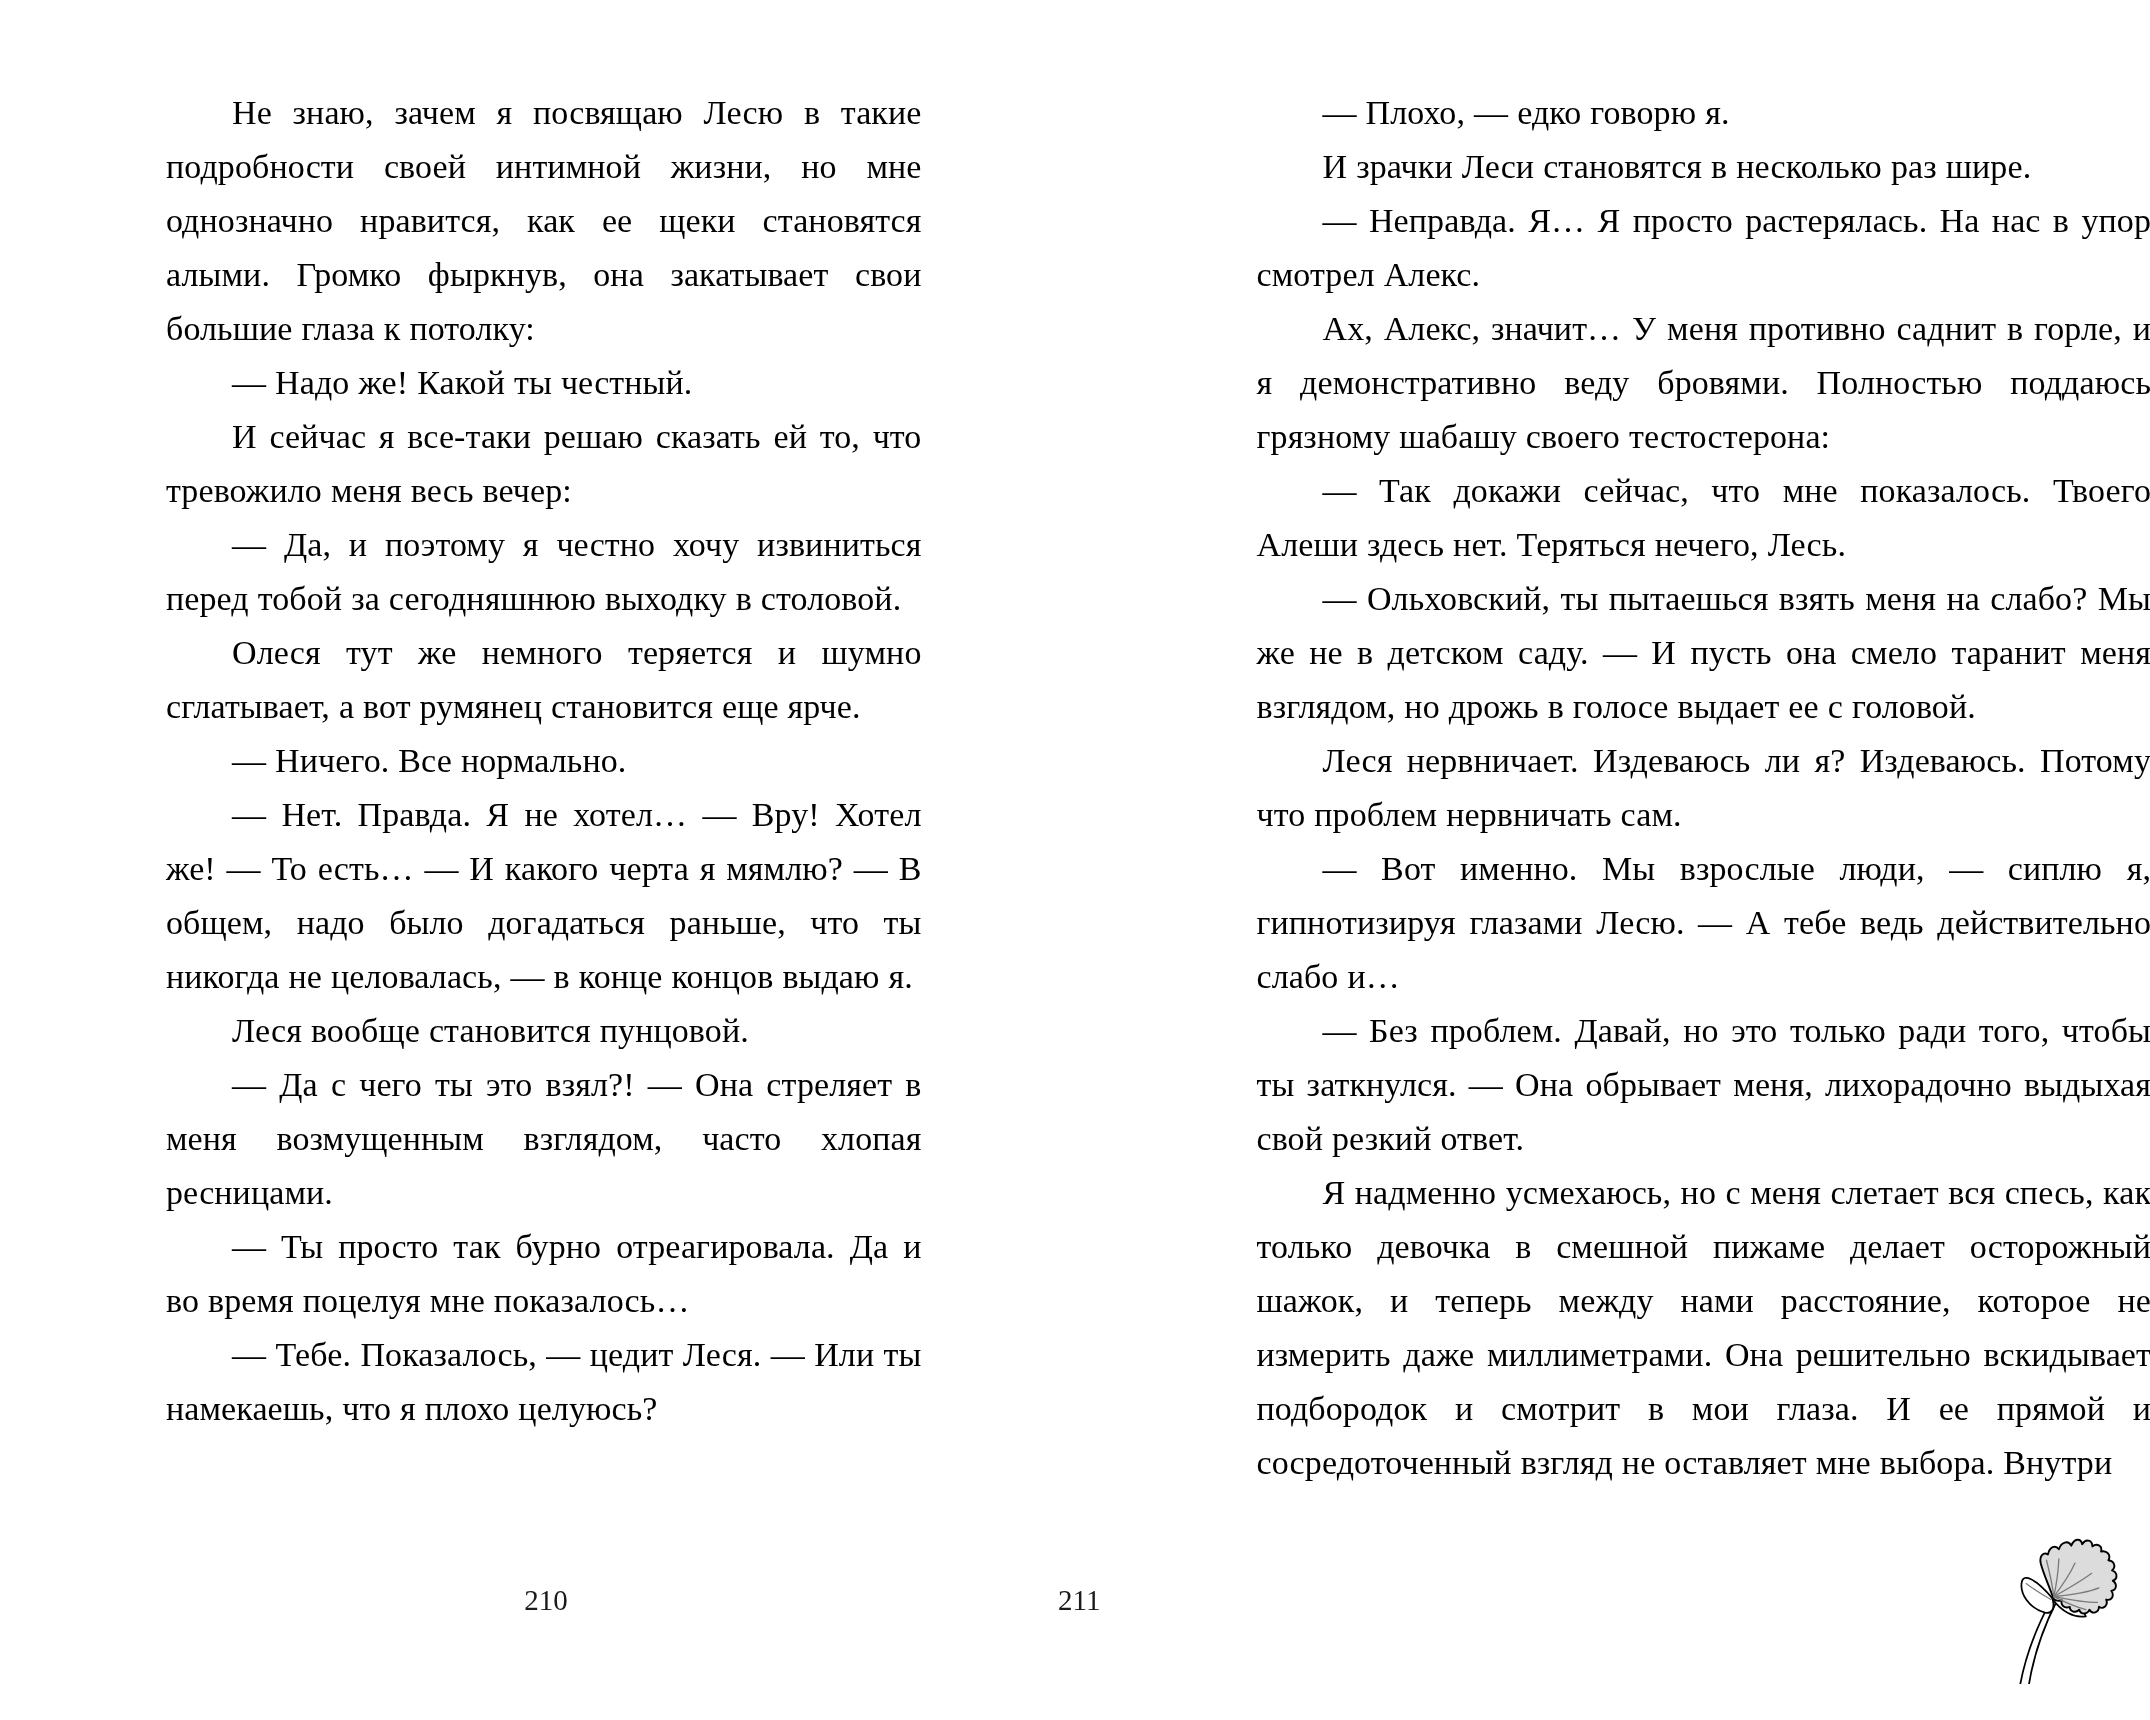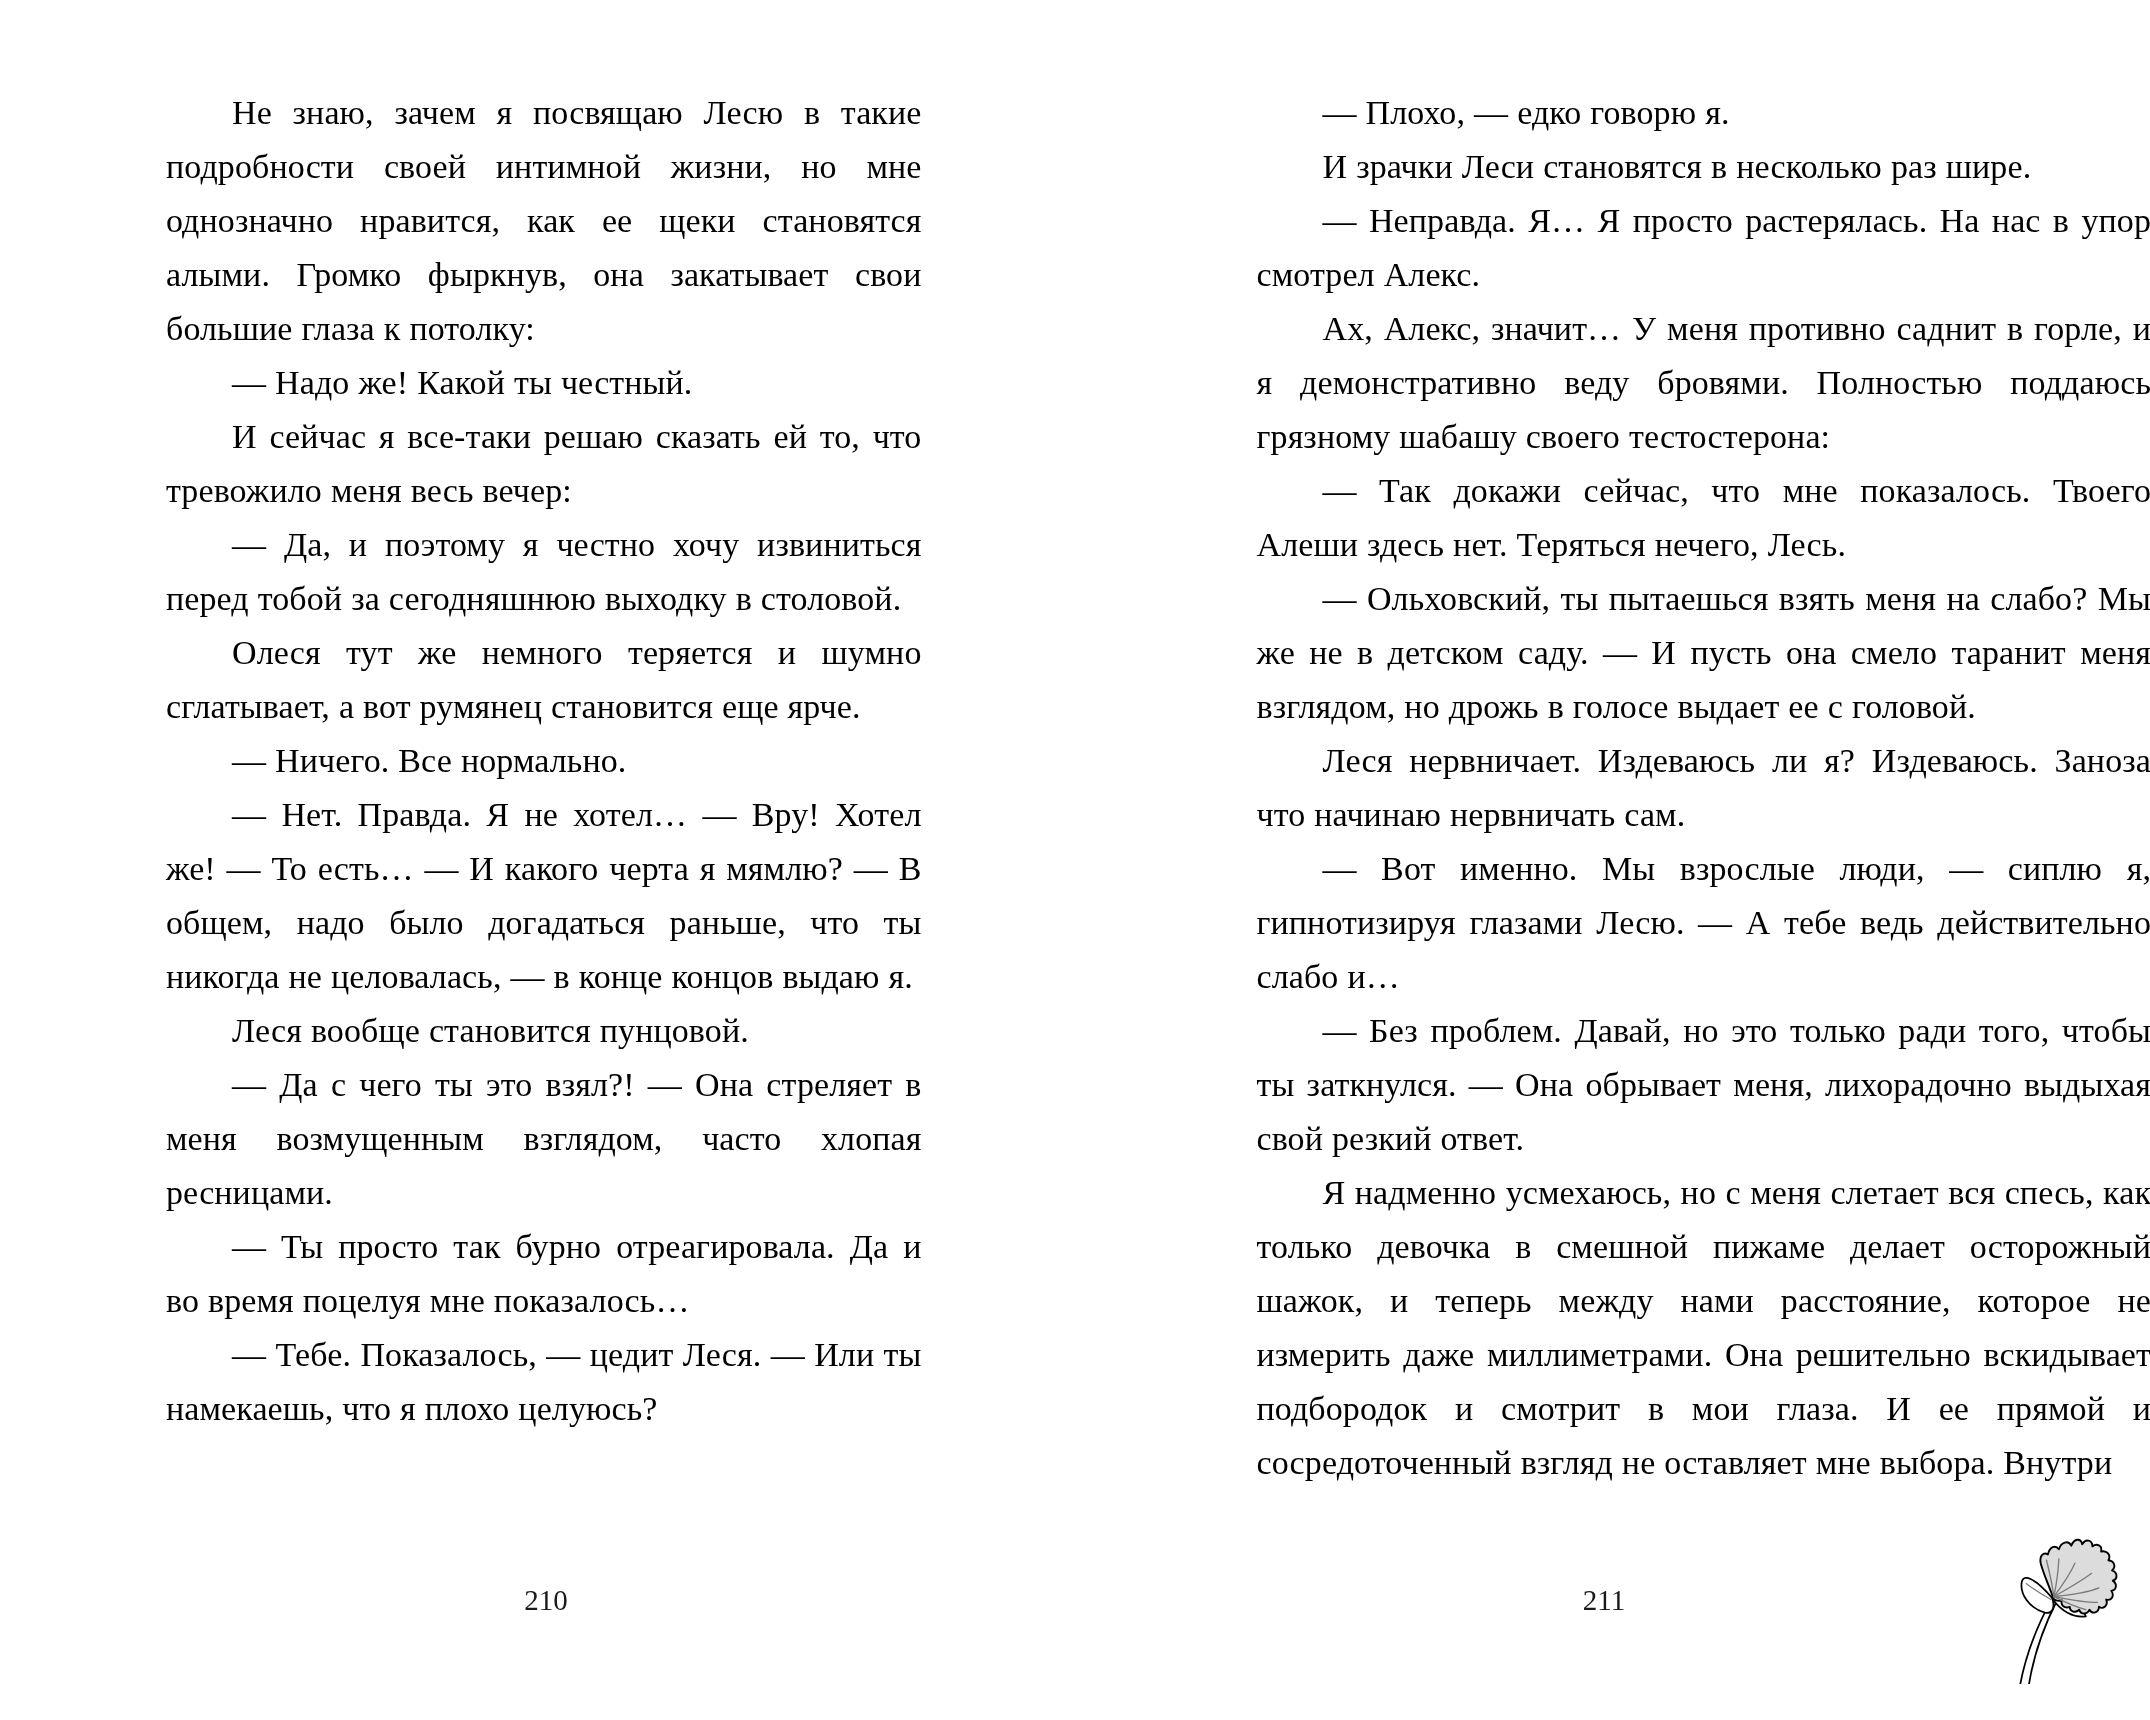--- a/index.html
+++ b/index.html
@@ -77,21 +77,21 @@
     left: 0;
     top: 1586px;
     width: 1092px;
     text-align: center;
   }
 
   .page-number.right-folio {
     left: 1058px;
     top: 1586px;
     width: 1092px;
-    text-align: center;
+    text-align: left;
   }
 
   .ornament {
     position: absolute;
     left: 2007px;
     top: 1502px;
     width: 146px;
     height: 182px;
     pointer-events: none;
   }
@@ -125,21 +125,21 @@
 
     <div class="col-gap"></div>
 
     <div class="text-column right">
       <p class="para">— Плохо, — едко говорю я.</p>
       <p class="para">И зрачки Леси становятся в несколько раз шире.</p>
       <p class="para">— Неправда. Я… Я просто растерялась. На нас в упор смотрел Алекс.</p>
       <p class="para">Ах, Алекс, значит… У меня противно саднит в горле, и я демонстративно веду бровями. Полностью поддаюсь грязному шабашу своего тестостерона:</p>
       <p class="para">— Так докажи сейчас, что мне показалось. Твоего Алеши здесь нет. Теряться нечего, Лесь.</p>
       <p class="para">— Ольховский, ты пытаешься взять меня на слабо? Мы же не в детском саду. — И пусть она смело таранит меня взглядом, но дрожь в голосе выдает ее с головой.</p>
-      <p class="para">Леся нервничает. Издеваюсь ли я? Издеваюсь. Заноза что начинаю нервничать сам.</p>
+      <p class="para">Леся нервничает. Издеваюсь ли я? Издеваюсь. Потому что проблем нервничать сам.</p>
       <p class="para">— Вот именно. Мы взрослые люди, — сиплю я, гипнотизируя глазами Лесю. — А тебе ведь действительно слабо и…</p>
       <p class="para">— Без проблем. Давай, но это только ради того, чтобы ты заткнулся. — Она обрывает меня, лихорадочно выдыхая свой резкий ответ.</p>
       <p class="para">Я надменно усмехаюсь, но с меня слетает вся спесь, как только девочка в смешной пижаме делает осторожный шажок, и теперь между нами расстояние, которое не измерить даже миллиметрами. Она решительно вскидывает подбородок и смотрит в мои глаза. И ее прямой и сосредоточенный взгляд не оставляет мне выбора. Внутри</p>
     </div>
 
   </div>
 
   <div class="page-number left-folio">210</div>
   <div class="page-number right-folio">211</div>
 

